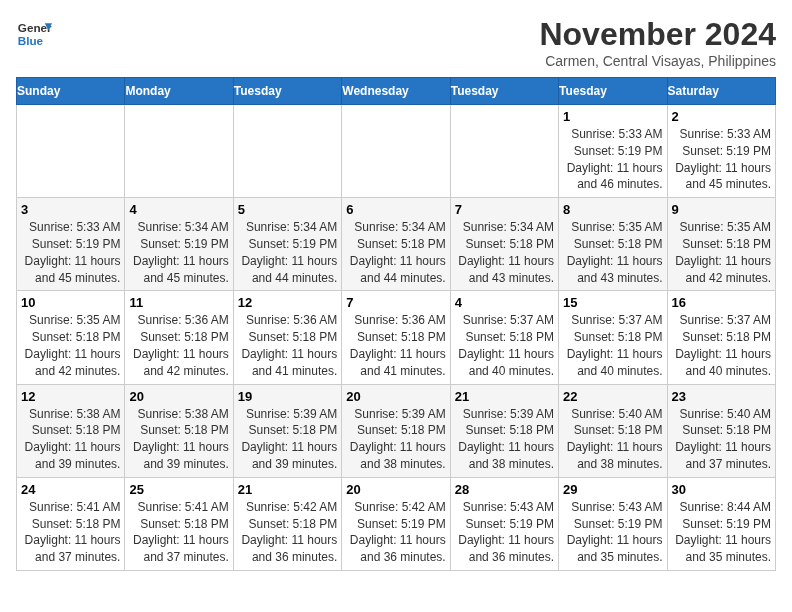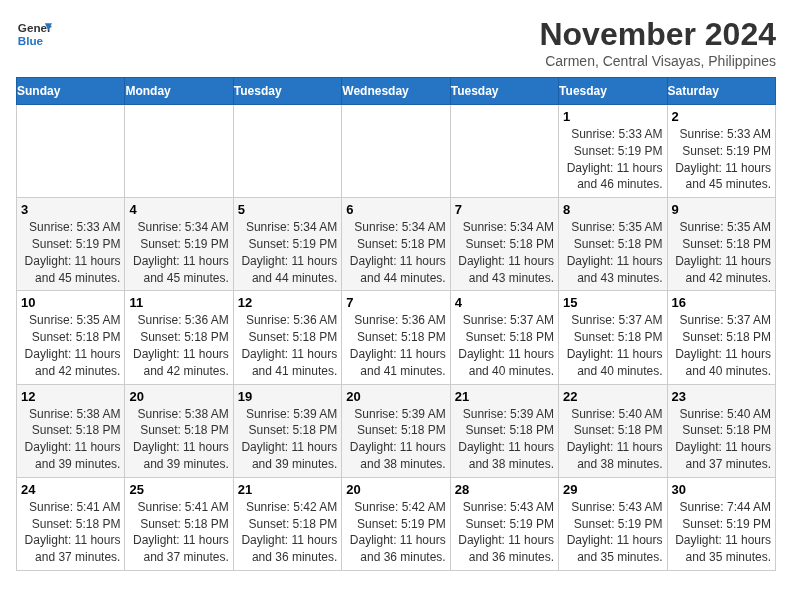--- a/index.html
+++ b/index.html
@@ -319,20 +319,20 @@
         </td>
         <td>
           <div class="day-number">29</div>
           <div class="day-info" style="white-space: pre-line;">Sunrise: 5:43 AM
 Sunset: 5:19 PM
 Daylight: 11 hours
 and 35 minutes.</div>
         </td>
         <td>
           <div class="day-number">30</div>
-          <div class="day-info" style="white-space: pre-line;">Sunrise: 7:44 AM
+          <div class="day-info" style="white-space: pre-line;">Sunrise: 8:44 AM
 Sunset: 5:19 PM
 Daylight: 11 hours
 and 35 minutes.</div>
         </td>
       </tr>
     </tbody>
 </table>
 
 </body></html>

